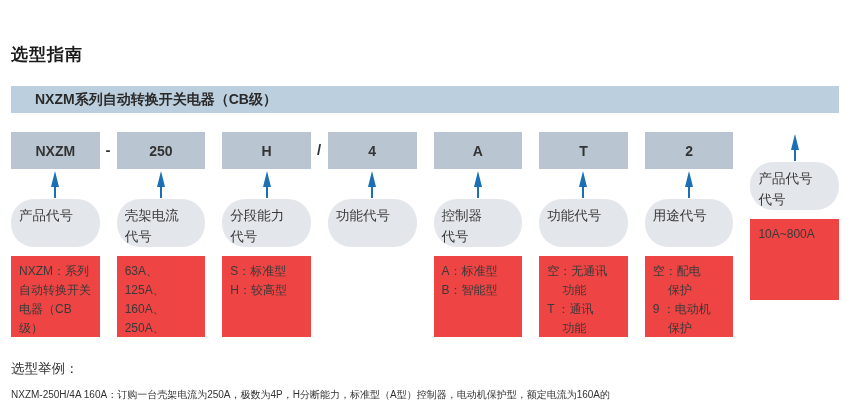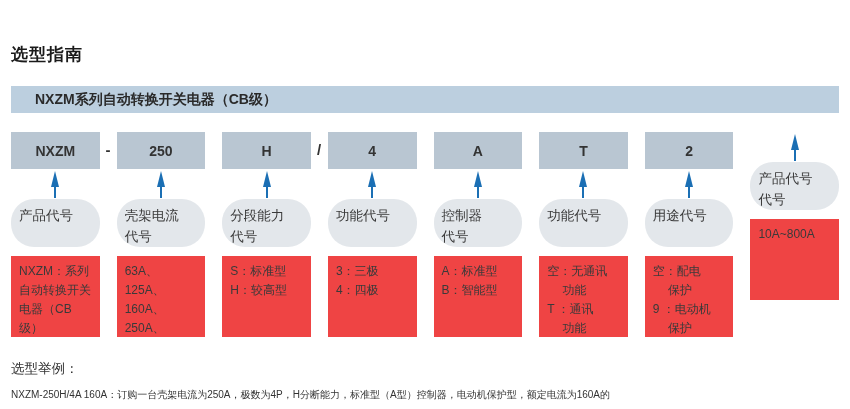--- a/index.html
+++ b/index.html
@@ -170,22 +170,20 @@
 H：较高型</div>
       </div>
 
       <div class="col">
         <div class="code-box">4</div>
         <div class="arrow-cell">
             <span class="arrow-head"></span>
             <span class="arrow-stem"></span>
           </div>
         <div class="label-box prewrap">功能代号</div>
-        <div class="desc-box prewrap">3：三极
-4：四极</div>
       </div>
 
       <div class="col">
         <div class="code-box">A</div>
         <div class="arrow-cell">
             <span class="arrow-head"></span>
             <span class="arrow-stem"></span>
           </div>
         <div class="label-box prewrap">控制器
 代号</div>

